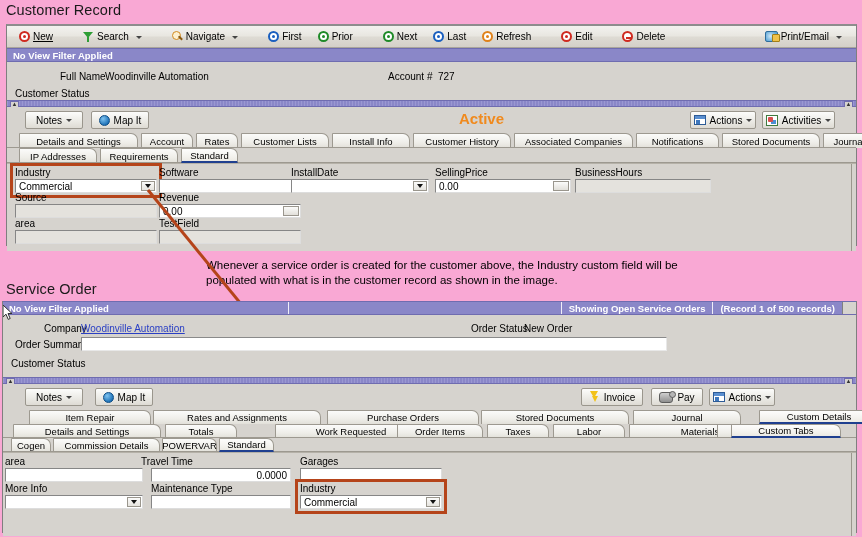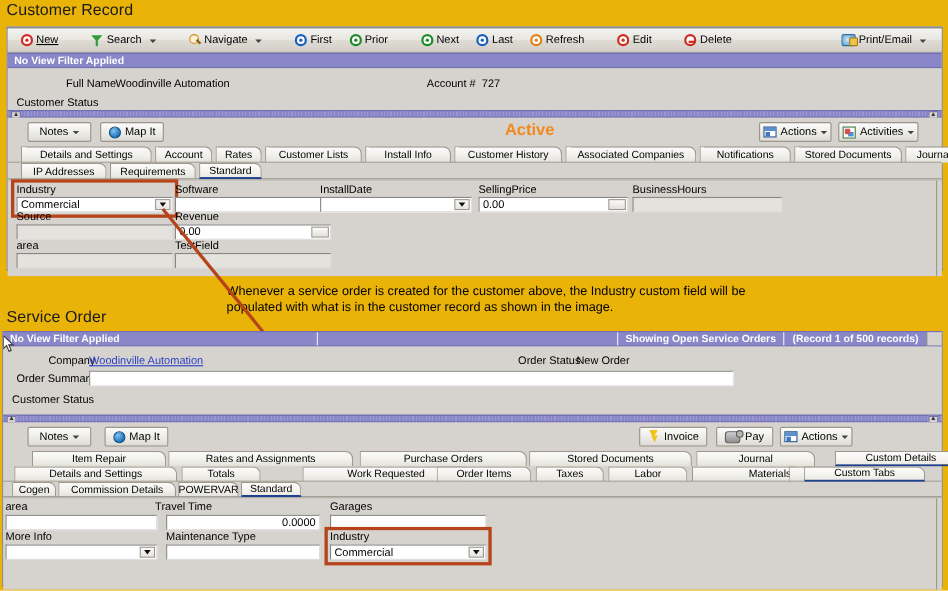--- a/index.html
+++ b/index.html
@@ -3,21 +3,21 @@
 <meta charset="utf-8">
 <style>
   * { box-sizing: border-box; }
   html, body {
     margin: 0; padding: 0;
     width: 862px; height: 537px;
     background: #ffffff;
     font-family: "Liberation Sans", sans-serif;
     overflow: hidden;
   }
-  .page { position: relative; width: 862px; height: 537px; background:#eab308; }
+  .page { position: relative; width: 862px; height: 537px; background:#f9a8d4; }
 
   
   .section-title {
     position: absolute;
     font-size: 14.5px;
     color: #1a1a1a;
     font-family: "Liberation Sans", sans-serif;
     letter-spacing: .1px;
   }
 

